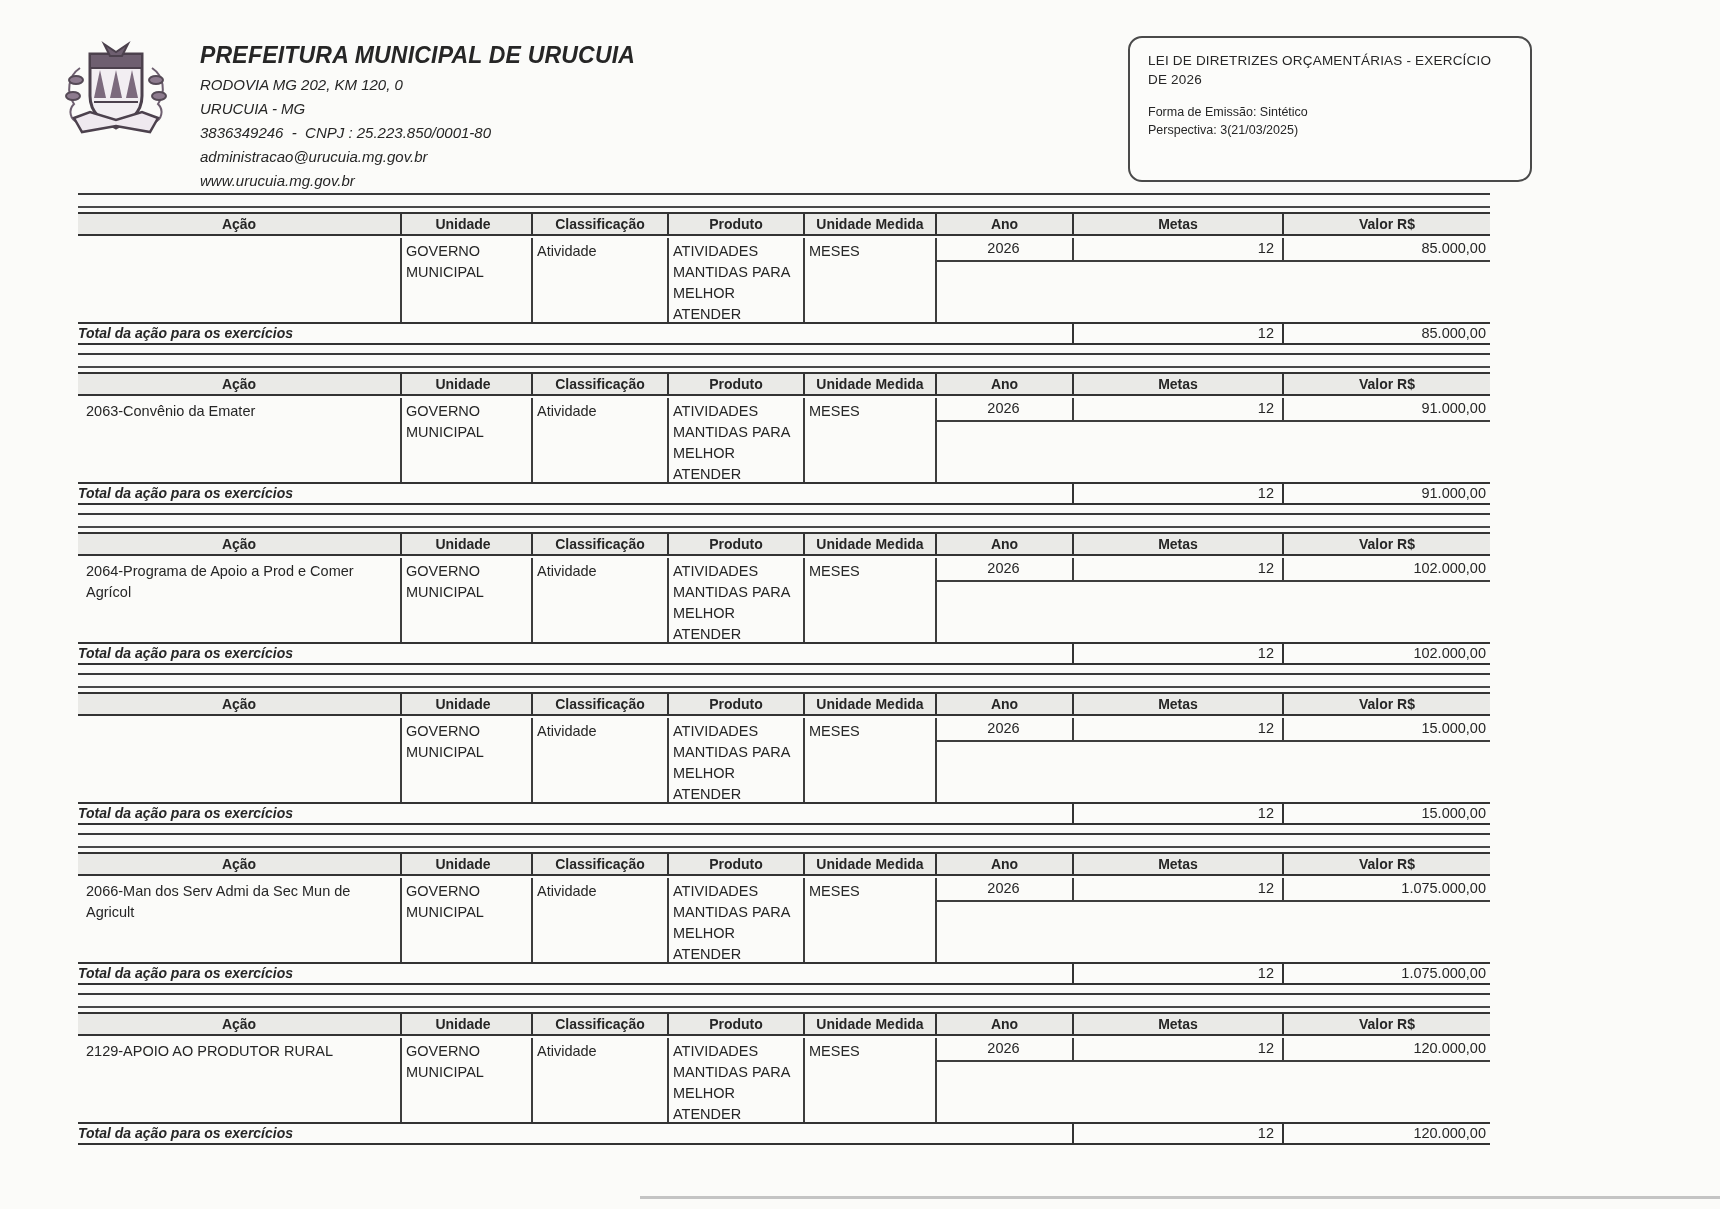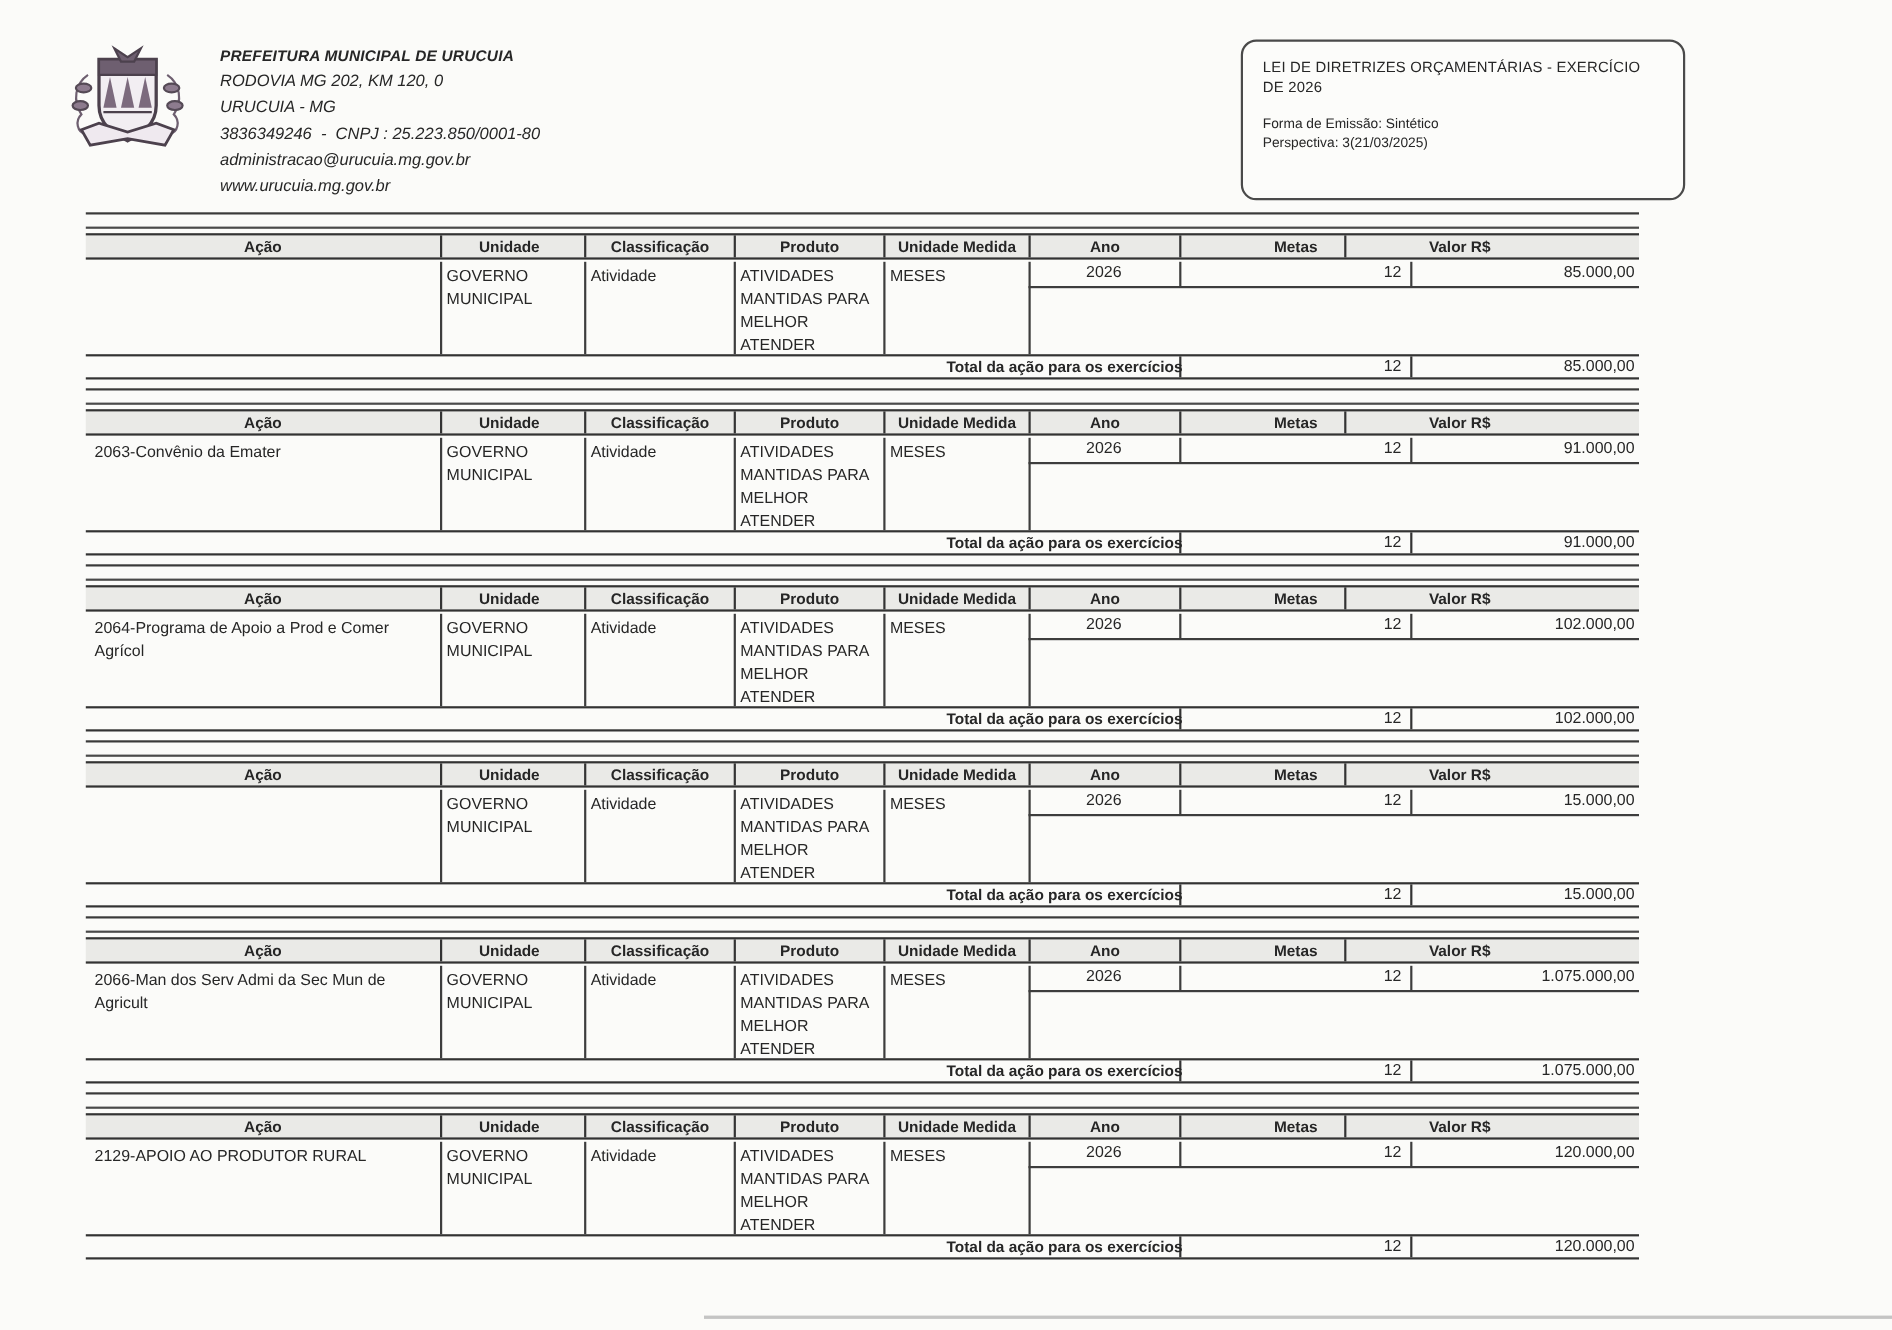--- a/index.html
+++ b/index.html
@@ -9,21 +9,21 @@
     background:#fbfbf9;
     color:#262626;
     position:relative;
     overflow:hidden;
   }
   .page { position:absolute; inset:0; }
 
   
   .logo { position:absolute; left:60px; top:40px; width:112px; height:100px; }
   .org-block { position:absolute; left:200px; top:42px; font-style:italic; }
-  .org-name  { font-size:14px; font-weight:bold; letter-spacing:.2px; }
+  .org-name  { font-size:23px; font-weight:bold; letter-spacing:.2px; }
   .org-line  { font-size:15px; margin-top:7px; line-height:17px;font-style:italic; }
 
   .report-box {
     position:absolute; left:1128px; top:36px; width:404px; height:146px;
     border:2px solid #4a4a4a; border-radius:14px; background:#fcfcfa;
     padding:13px 16px 0 18px;
   }
   .report-title { font-size:13.5px; line-height:19px; letter-spacing:.2px; }
   .report-meta  { font-size:12.5px; line-height:18px; margin-top:14px; }
 
@@ -60,37 +60,37 @@
   .sub-metas { position:absolute; left:137px; top:2px; width:210px; text-align:right; padding-right:8px; font-size:14.5px; }
   .sub-valor { position:absolute; left:347px; top:2px; width:208px; text-align:right; padding-right:4px; font-size:14.5px; }
   .sub-v1 { position:absolute; left:137px; top:0; width:2px; height:100%; background:#3d3d3d; }
   .sub-v2 { position:absolute; left:347px; top:0; width:2px; height:100%; background:#3d3d3d; }
 
   .total-row {
     position:absolute; left:0; top:129px; width:100%; height:23px;
     border-top:2px solid #333; border-bottom:2px solid #333;
   }
   .total-label {
-    position:absolute; left:11px; top:1px; width:994px; text-align:right; padding-right:8px;
-    font-size:14px; font-weight:bold;
+    position:absolute; left:0; top:1px; width:994px; text-align:left; padding-right:8px;
+    font-size:14px; font-weight:bold;font-style:italic;
   }
   .total-metas { position:absolute; left:994px;  top:1px; width:210px; text-align:right; padding-right:8px; font-size:14.5px; }
   .total-valor { position:absolute; left:1204px; top:1px; width:208px; text-align:right; padding-right:4px; font-size:14.5px; }
   .tot-v1 { position:absolute; left:994px;  top:0; width:2px; height:100%; background:#333; }
   .tot-v2 { position:absolute; left:1204px; top:0; width:2px; height:100%; background:#333; }
 
   
   .c0 { left:0;      width:322px; }
   .c1 { left:322px;  width:124px; }
   .c2 { left:453px;  width:136px; }
   .c3 { left:589px;  width:136px; }
   .c4 { left:725px;  width:132px; }
   .c5 { left:857px;  width:137px; }
   .c6 { left:994px;  width:210px; }
-  .c7 { left:1144px; width:208px; }
+  .c7 { left:1204px; width:208px; }
 
   .scan-edge { position:absolute; left:640px; top:1196px; width:1080px; height:3px; background:#c4c4c4; }
 </style>
 </head>
 <body>
 
 <div class="page">
 
   <svg class="logo" viewBox="0 0 112 100">
     <g stroke="#554a56" stroke-width="2" fill="none">

